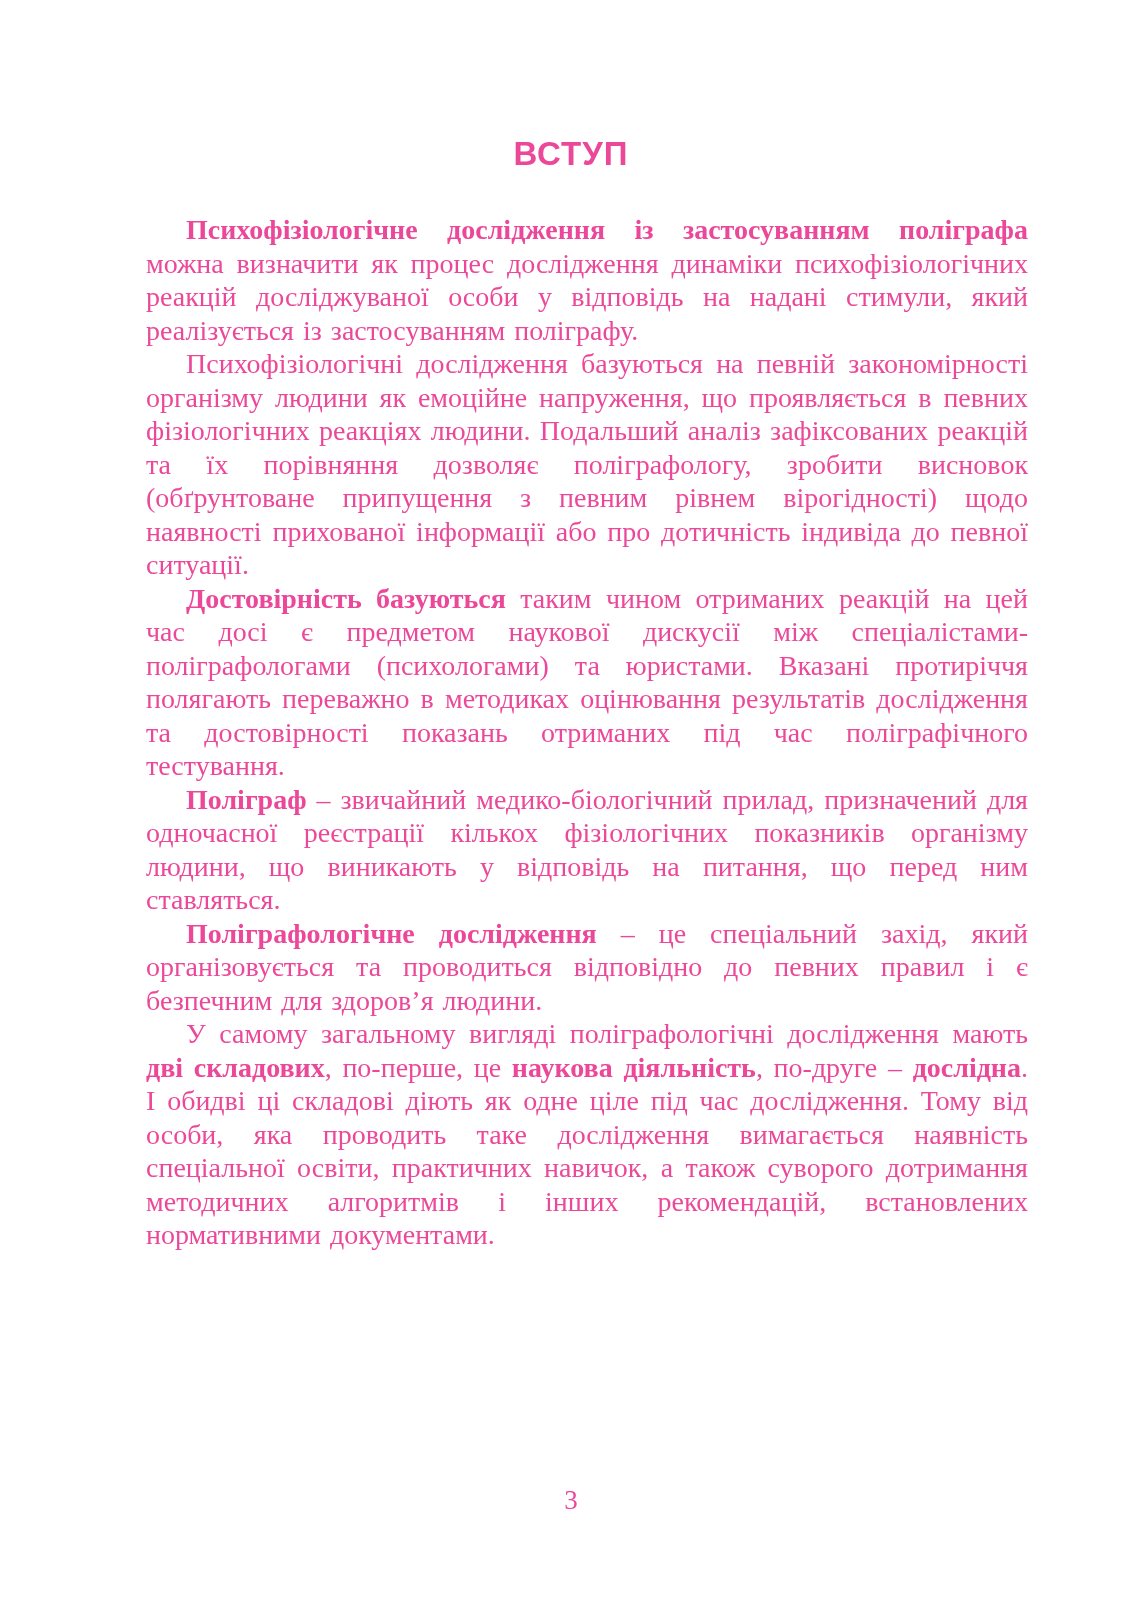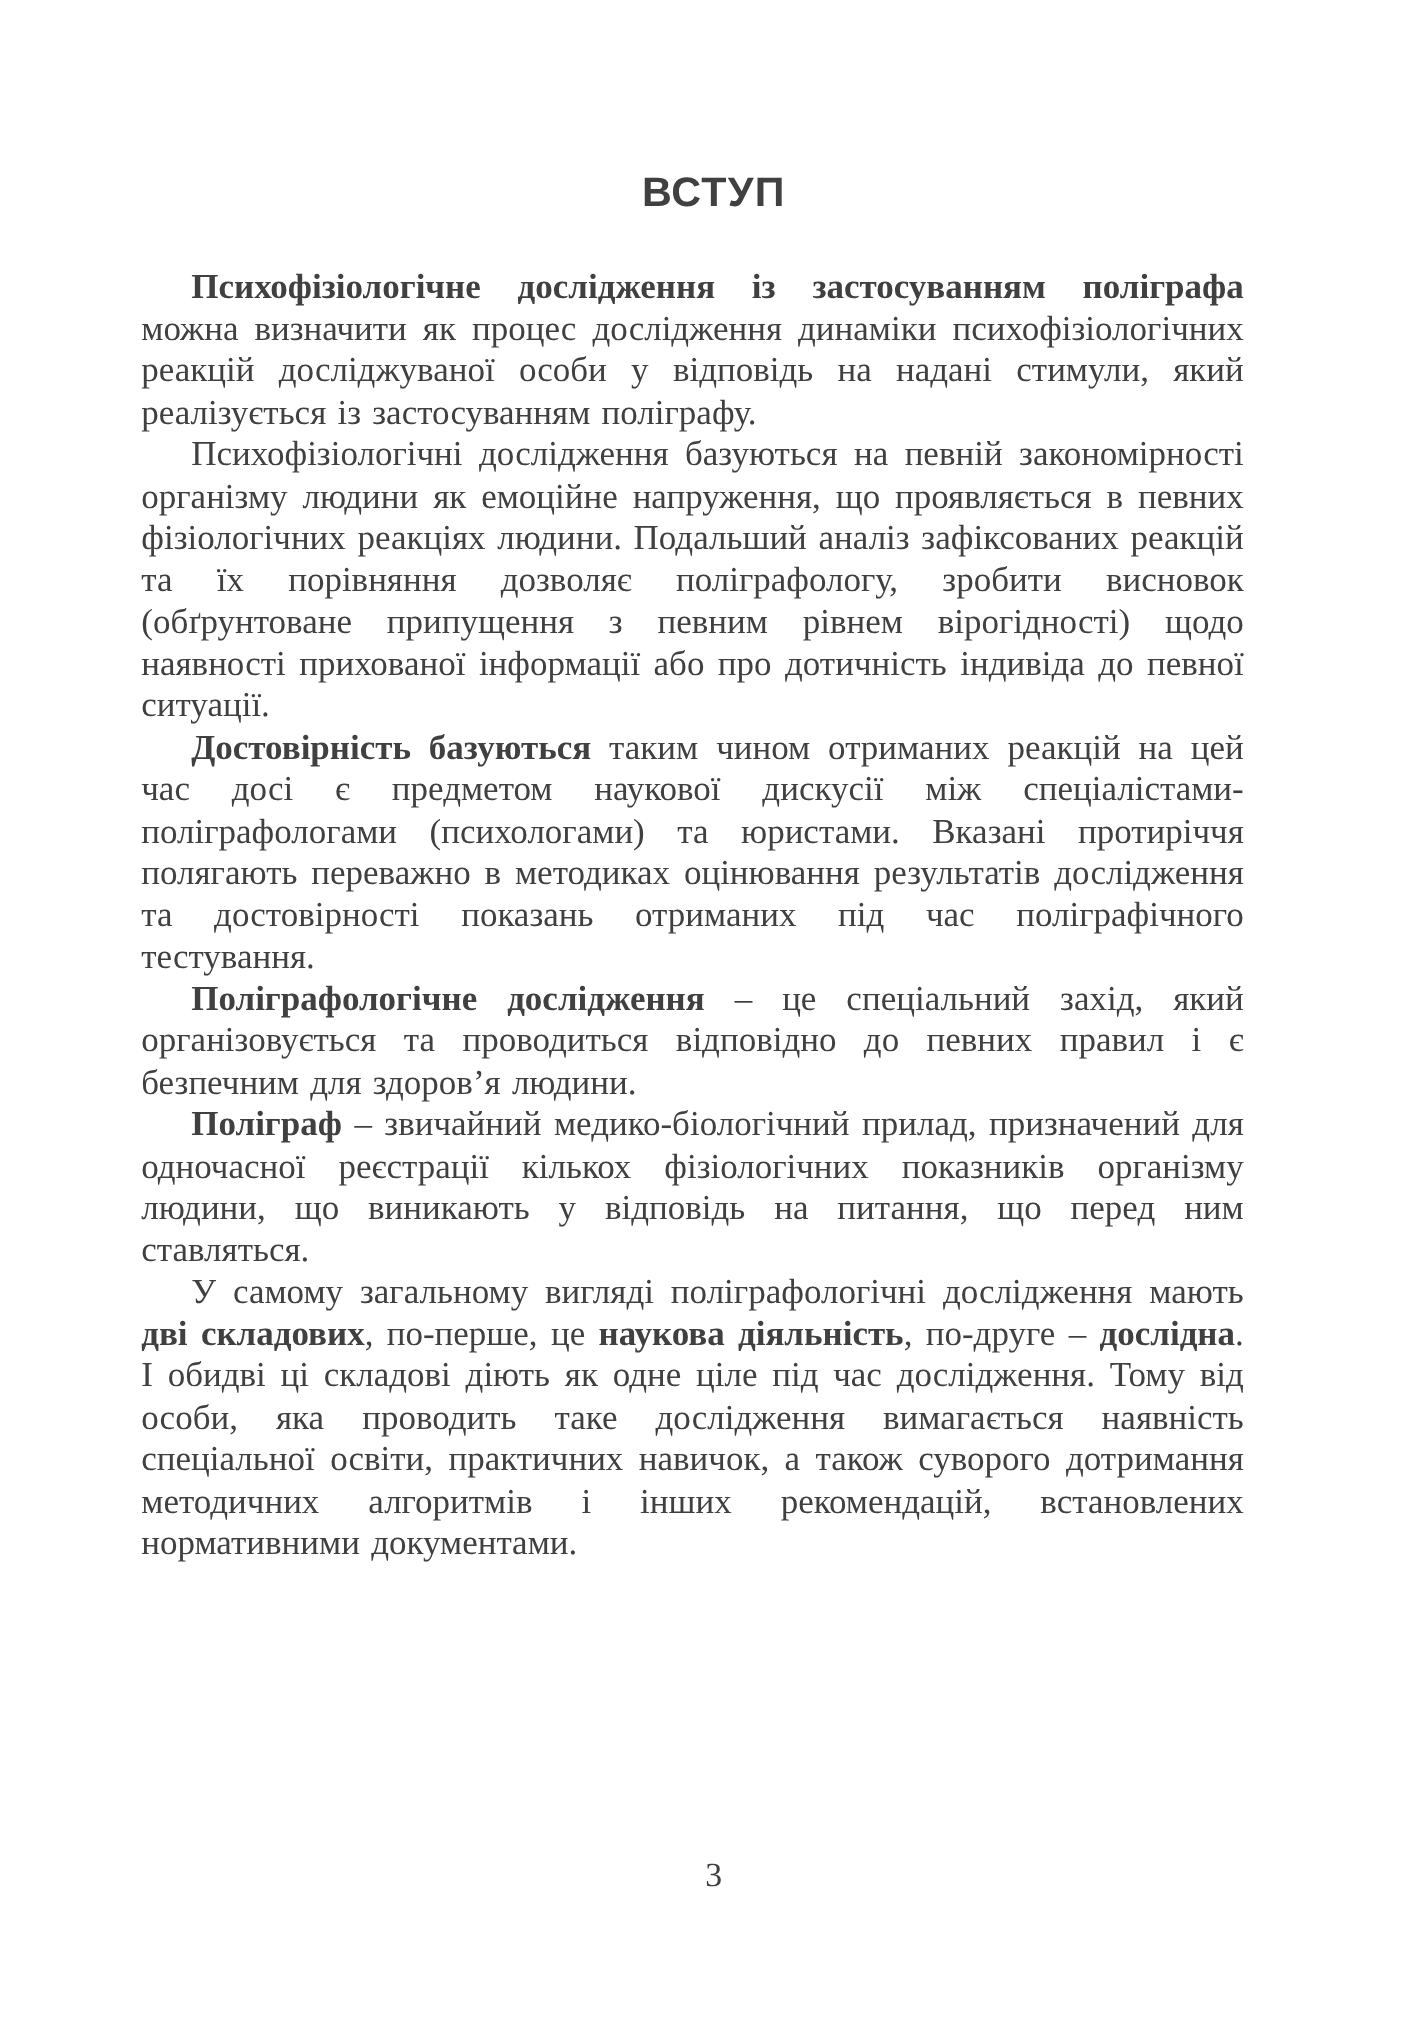--- a/index.html
+++ b/index.html
@@ -5,40 +5,40 @@
   html, body {
     margin: 0;
     padding: 0;
     background: #ffffff;
   }
   .page {
     position: relative;
     width: 1142px;
     height: 1615px;
     background: #ffffff;
-    color: #404040;
+    color: #ec4899;
     font-family: "Liberation Serif", serif;
     overflow: hidden;
   }
   .title {
     position: absolute;
     top: 136px;
     left: 0;
     width: 100%;
     margin: 0;
     text-align: center;
     font-family: "Liberation Sans", sans-serif;
     font-weight: bold;
     font-size: 33px;
     letter-spacing: 1px;
     line-height: 1.1;
   }
   .body-text {
     position: absolute;
-    left: 113px;
+    left: 146px;
     top: 213px;
     width: 882px;
   }
   .para {
     margin: 0;
     padding: 0;
     text-indent: 40px;
     text-align: justify;
     font-size: 28px;
     line-height: 33.5px;
@@ -60,19 +60,19 @@
 </head>
 <body>
 
 <div class="page">
   <h1 class="title">ВСТУП</h1>
 
   <div class="body-text">
       <p class="para"><b>Психофізіологічне дослідження із застосуванням поліграфа</b><span> можна визначити як процес дослідження динаміки психофізіологічних реакцій досліджуваної особи у відповідь на надані стимули, який реалізується із застосуванням поліграфу.</span></p>
       <p class="para"><span>Психофізіологічні дослідження базуються на певній закономірності організму людини як емоційне напруження, що проявляється в певних фізіологічних реакціях людини. Подальший аналіз зафіксованих реакцій та їх порівняння дозволяє поліграфологу, зробити висновок (обґрунтоване припущення з певним рівнем вірогідності) щодо наявності прихованої інформації або про дотичність індивіда до певної ситуації.</span></p>
       <p class="para"><b>Достовірність базуються</b><span> таким чином отриманих реакцій на цей час досі є предметом наукової дискусії між спеціалістами-поліграфологами (психологами) та юристами. Вказані протиріччя полягають переважно в методиках оцінювання результатів дослідження та достовірності показань отриманих під час поліграфічного тестування.</span></p>
+      <p class="para"><b>Поліграф</b><span> – звичайний медико-біологічний прилад, призначений для одночасної реєстрації кількох фізіологічних показників організму людини, що виникають у відповідь на питання, що перед ним ставляться.</span></p>
       <p class="para"><b>Поліграфологічне дослідження</b><span> – це спеціальний захід, який організовується та проводиться відповідно до певних правил і є безпечним для здоров’я людини.</span></p>
-      <p class="para"><b>Поліграф</b><span> – звичайний медико-біологічний прилад, призначений для одночасної реєстрації кількох фізіологічних показників організму людини, що виникають у відповідь на питання, що перед ним ставляться.</span></p>
       <p class="para"><span>У самому загальному вигляді поліграфологічні дослідження мають </span><b>дві складових</b><span>, по-перше, це </span><b>наукова діяльність</b><span>, по-друге – </span><b>дослідна</b><span>. І обидві ці складові діють як одне ціле під час дослідження. Тому від особи, яка проводить таке дослідження вимагається наявність спеціальної освіти, практичних навичок, а також суворого дотримання методичних алгоритмів і інших рекомендацій, встановлених нормативними документами.</span></p>
     </div>
 
   <div class="page-number">3</div>
 </div>
 
 </body></html>

